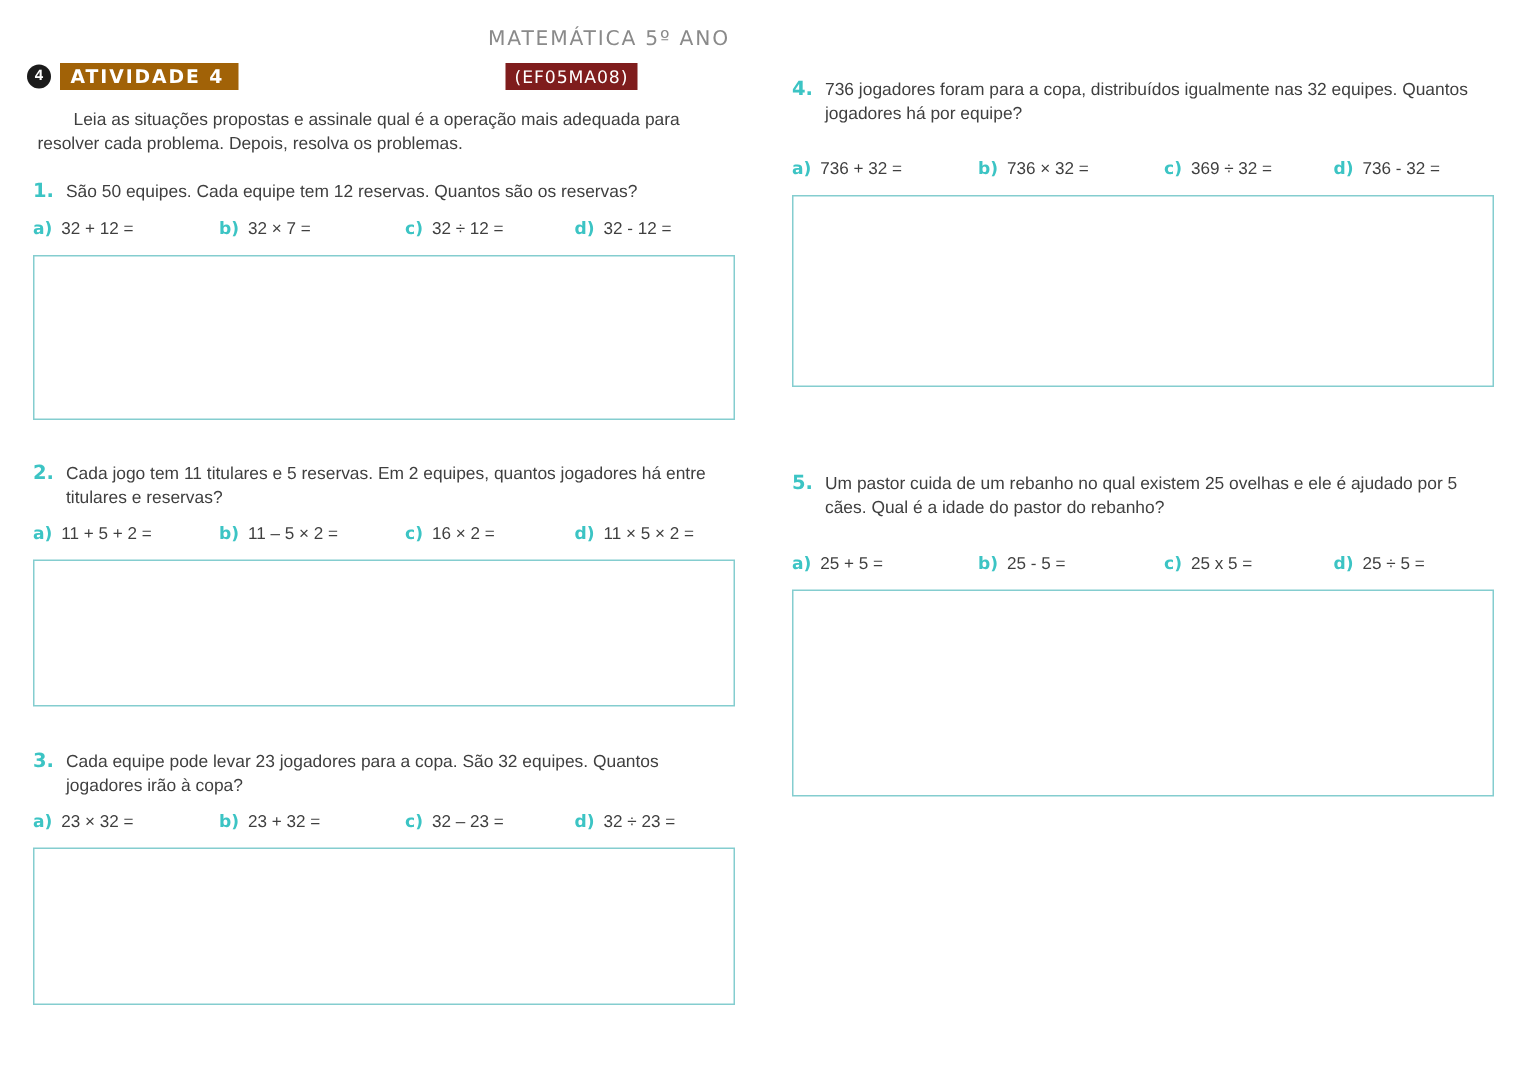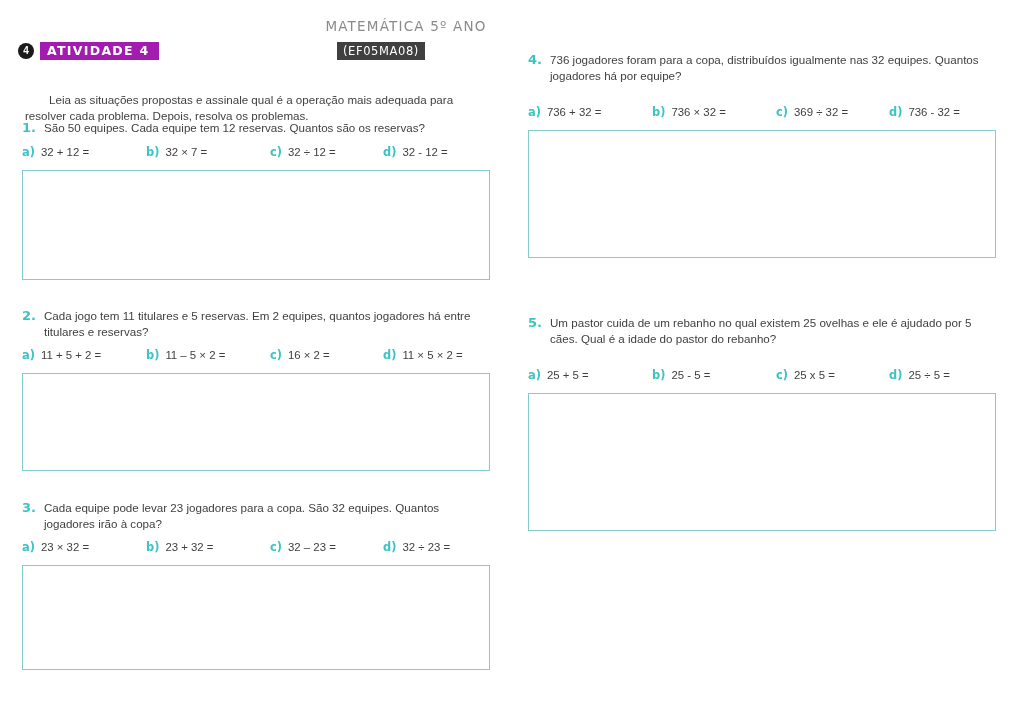--- a/index.html
+++ b/index.html
@@ -54,47 +54,47 @@
     line-height: 16px;
     text-align: center;
   }
   .activity-badge {
     position: absolute;
     left: 22px;
     top: 0px;
     height: 18px;
     line-height: 18px;
     padding: 0 9px 0 7px;
-    background: #a21caf;
+    background: #a16207;
     color: #ffffff;
     font-size: 12.5px;
     font-weight: bold;
     letter-spacing: 1.3px;
     white-space: nowrap;
     font-family: "DejaVu Sans", sans-serif;
   }
   .skill-code {
     position: absolute;
     top: 42px;
     left: 337px;
     height: 18px;
     line-height: 18px;
     padding: 0 6px;
-    background: #404040;
+    background: #7f1d1d;
     color: #ffffff;
     font-size: 11.5px;
     letter-spacing: 0.6px;
     font-family: "DejaVu Sans", sans-serif;
     white-space: nowrap;
   }
 
   
   .instructions {
     position: absolute;
-    top: 92px;
+    top: 72px;
     left: 25px;
     width: 468px;
     font-size: 11.6px;
     line-height: 15.5px;
     color: #3f3f3f;
     text-indent: 24px;
   }
 
   
   .col-left  { position: absolute; left: 22px;  top: 0; width: 470px; height: 728px; }

